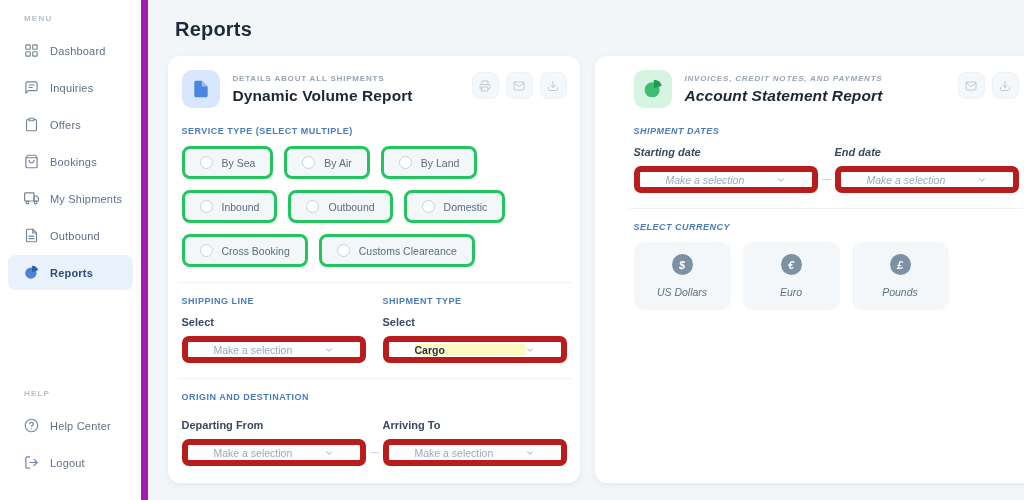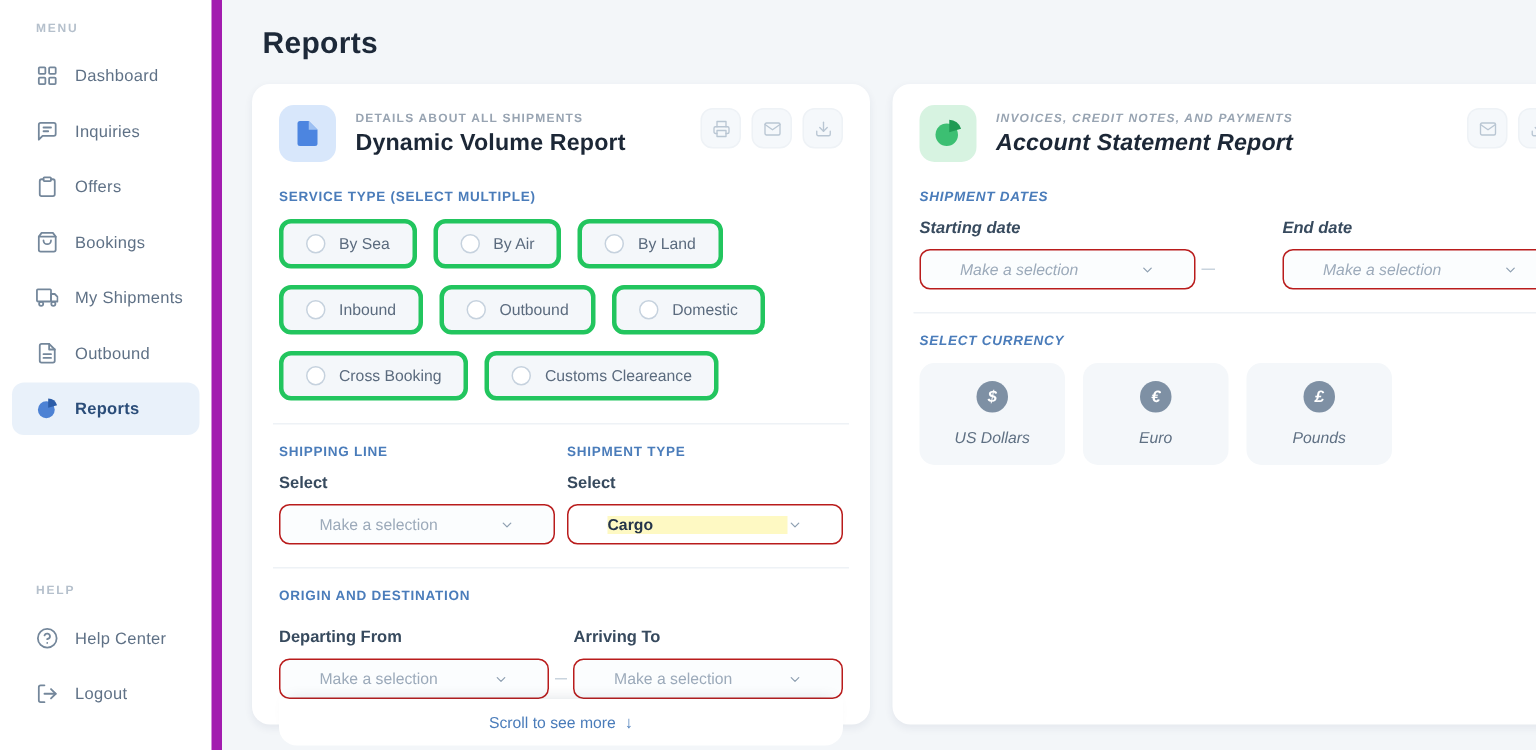--- a/index.html
+++ b/index.html
@@ -21,21 +21,21 @@
   .nav-item .nav-label { font-size:11px; color:#5f7186; letter-spacing:.2px; }
   .nav-item.active { background:#e9f1fa; }
   .nav-item.active .nav-label { color:#2b4d79; font-weight:bold; }
 
   
   .main { flex:1; padding:14px 0 0 20px; }
   .page-title { font-size:20px; font-weight:bold; color:#1d2939; letter-spacing:.2px;
                 margin:4px 0 15px 7px; }
   .cards { display:flex; gap:15px; }
   .card { background:#ffffff; border-radius:12px; box-shadow:0 2px 6px rgba(25,48,80,.07);
-          height:427px; display:flex; flex-direction:column; }
+          height:427px; display:flex; flex-direction:column;align-items:center; }
   .card.volume { width:412px; }
   .card.statement { width:462px;font-style:italic; }
   .card-body { padding:14px 18px 0; display:flex; flex-direction:column; flex:1; }
 
   .card-head { display:flex; align-items:center; margin-bottom:18px; }
   .tile { width:38px; height:38px; border-radius:10px; display:flex; align-items:center;
           justify-content:center; margin-right:13px; flex-shrink:0; }
   .tile.blue { background:#d8e7fb; }
   .tile.green { background:#d7f3e1; }
   .tile svg { width:20px; height:20px; }
@@ -54,21 +54,21 @@
           border-radius:8px; padding:7px 15px; cursor:pointer; }
   .chip .radio { width:13px; height:13px; border-radius:50%; border:1.6px solid #c6d2de; background:#fff; }
   .chip .chip-label { font-size:10.5px; color:#5b6b7e; }
 
   .divider { border:none; border-top:1px solid #eef2f6; margin:15px -4px 13px; }
 
   .two-col { display:flex; align-items:flex-end; }
   .col { width:184px; }
   .col-gap { flex:1; }
   .field-label { font-size:11px; font-weight:bold; color:#374a5e; margin:7px 0 8px; }
-  .select { height:27px; border:1px solid #b91c1c; border-radius:7px; background:#fbfdfe;
+  .select { height:27px; border:6px solid #b91c1c; border-radius:7px; background:#fbfdfe;
             display:flex; align-items:center; padding:0 26px; cursor:pointer; }
   .select .val { flex:1; font-size:10.5px; color:#9caaba; }
   .select .val.filled { color:#24344a; font-weight:bold; background:#fef9c3; }
   .select.filled-box { background:#ffffff; }
   .select .chev svg { width:10px; height:10px; stroke:#8fa0b2; stroke-width:2; fill:none;
                       stroke-linecap:round; stroke-linejoin:round; display:block; }
   .range-sep { width:9px; height:1px; background:#c9d4de; margin:0 4px 13px; align-self:flex-end; }
 
   .scroll-footer { margin-top:auto; height:31px; display:flex; align-items:center; justify-content:center;
                    gap:6px; border-radius:0 0 12px 12px; cursor:pointer;
@@ -325,24 +325,20 @@
                 <span class="val">Make a selection</span>
                 <span class="chev">
                     <svg viewBox="0 0 24 24">
                       <polyline points="6 9 12 15 18 9"></polyline>
                     </svg>
                   </span>
               </div>
             </div>
           </div>
 
-          <div class="scroll-footer">
-            <span class="txt">Scroll to see more</span>
-            <span class="arr">↓</span>
-          </div>
         </div>
       </section>
 
       <section class="card statement">
         <div class="card-body">
           <div class="card-head">
             <div class="tile green">
               <svg viewBox="0 0 24 24">
                   <circle cx="11" cy="13" r="9" fill="#3cbf72"></circle>
                   <path d="M13 11 L13 1 A10 10 0 0 1 22.5 8.2 Z" fill="#1f9b54"></path>

